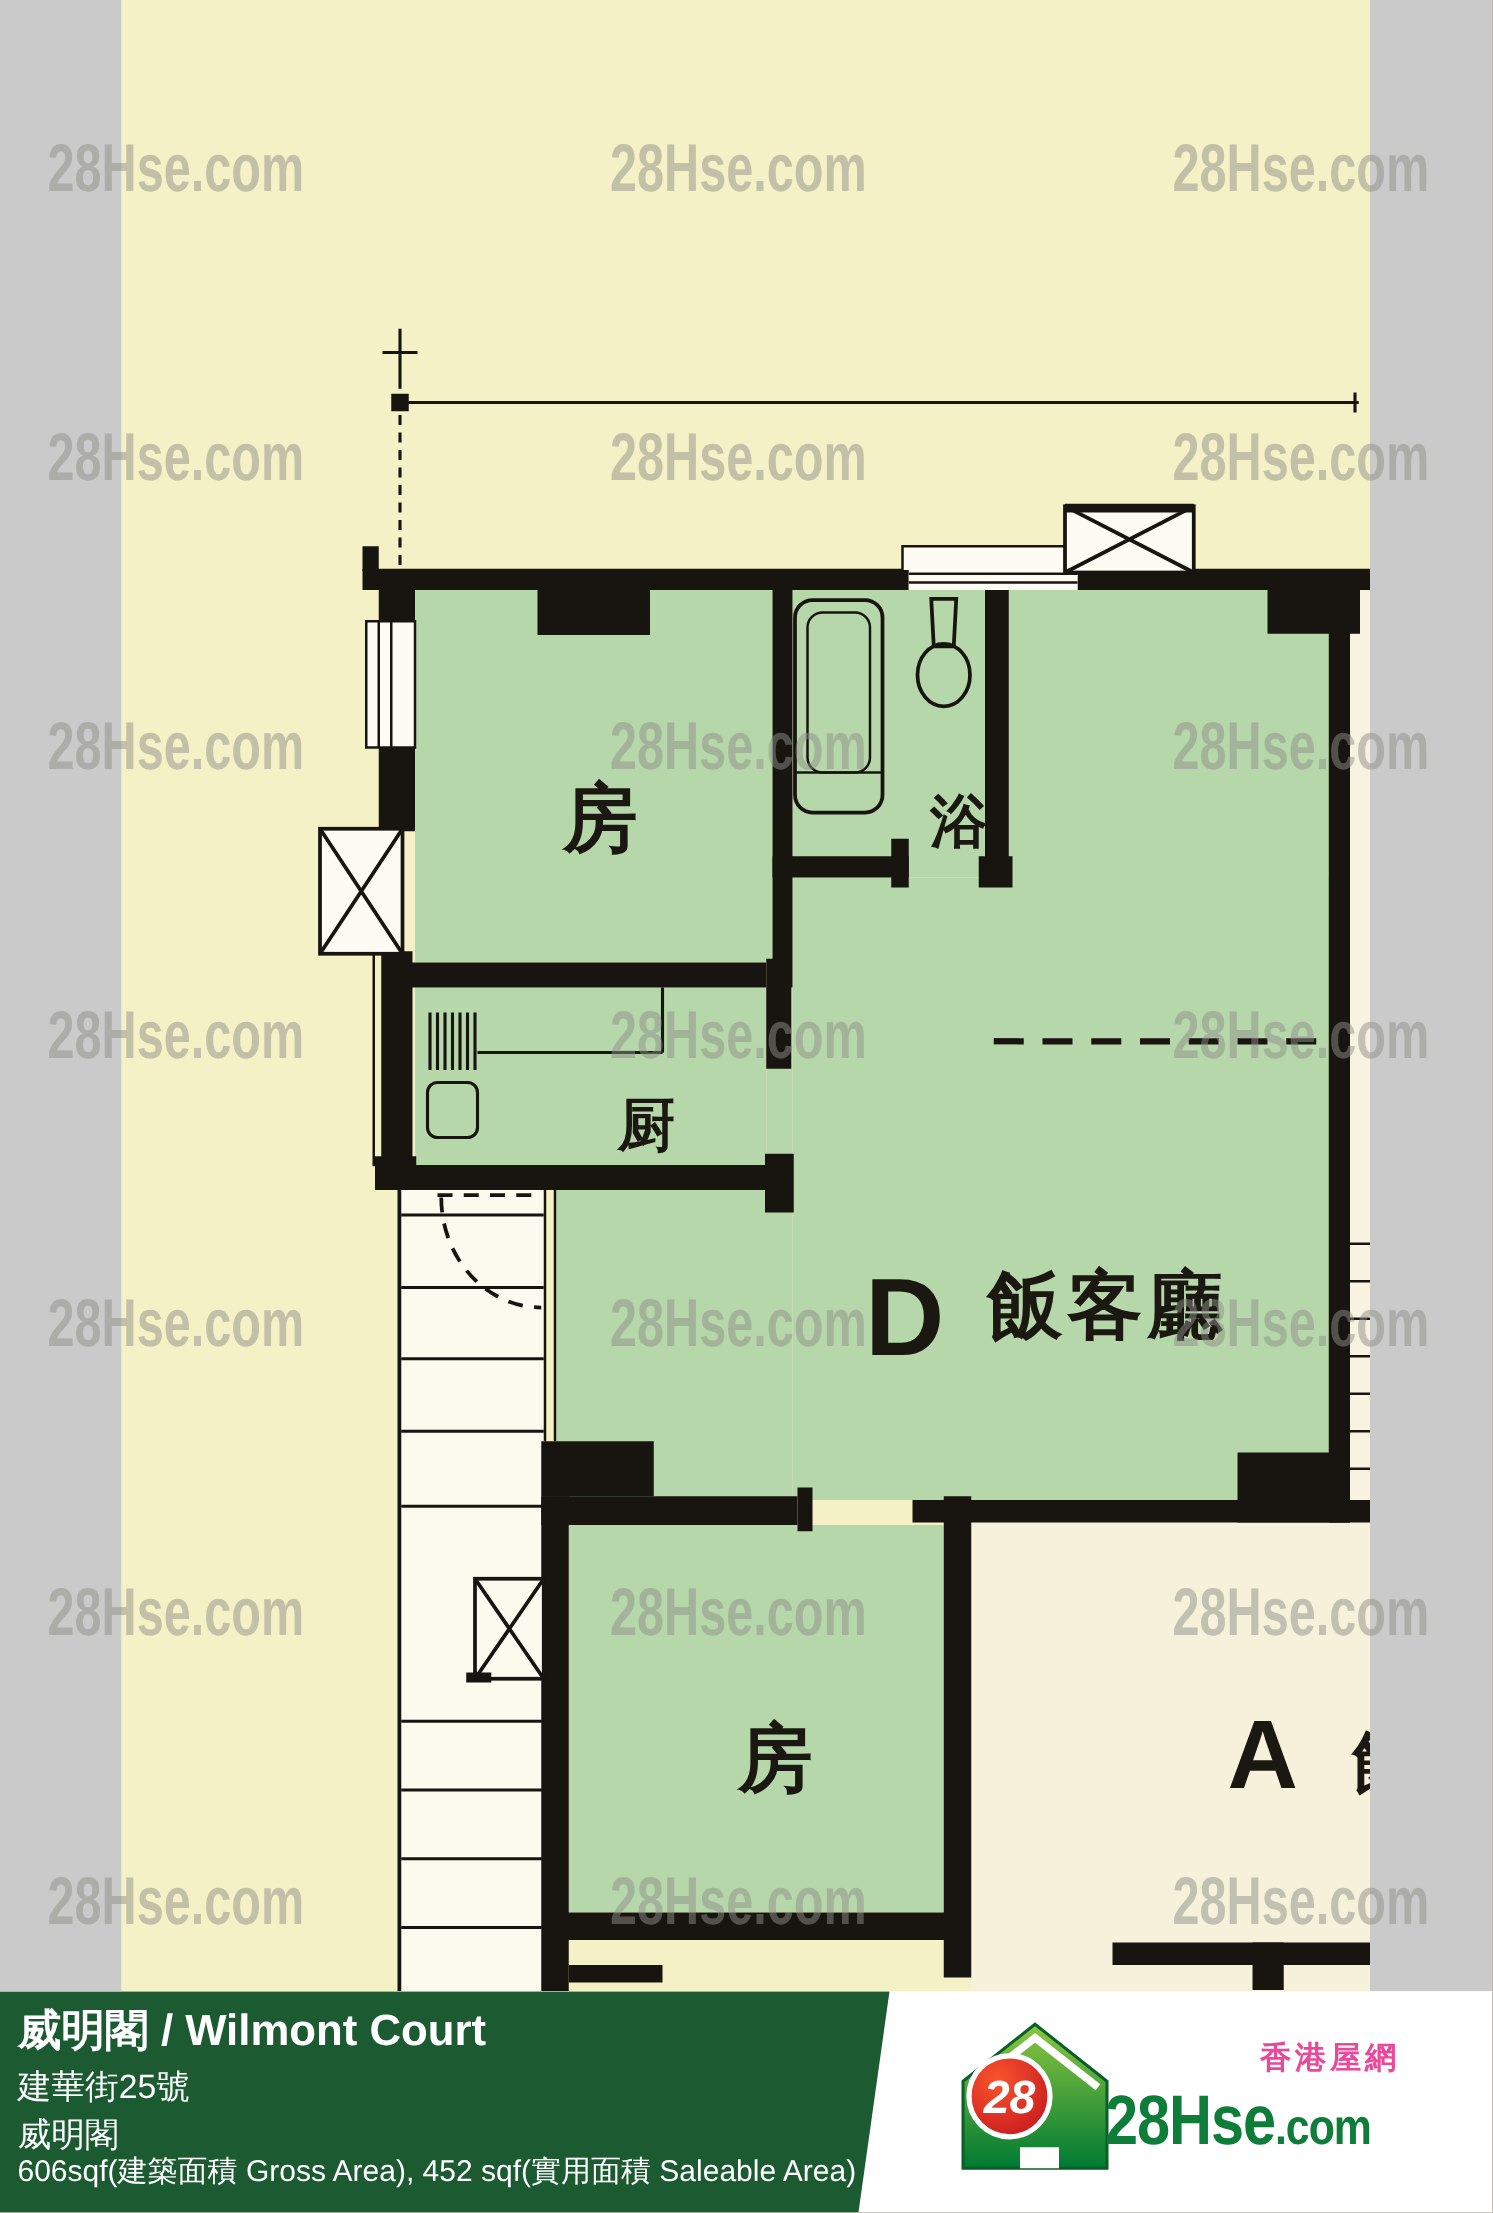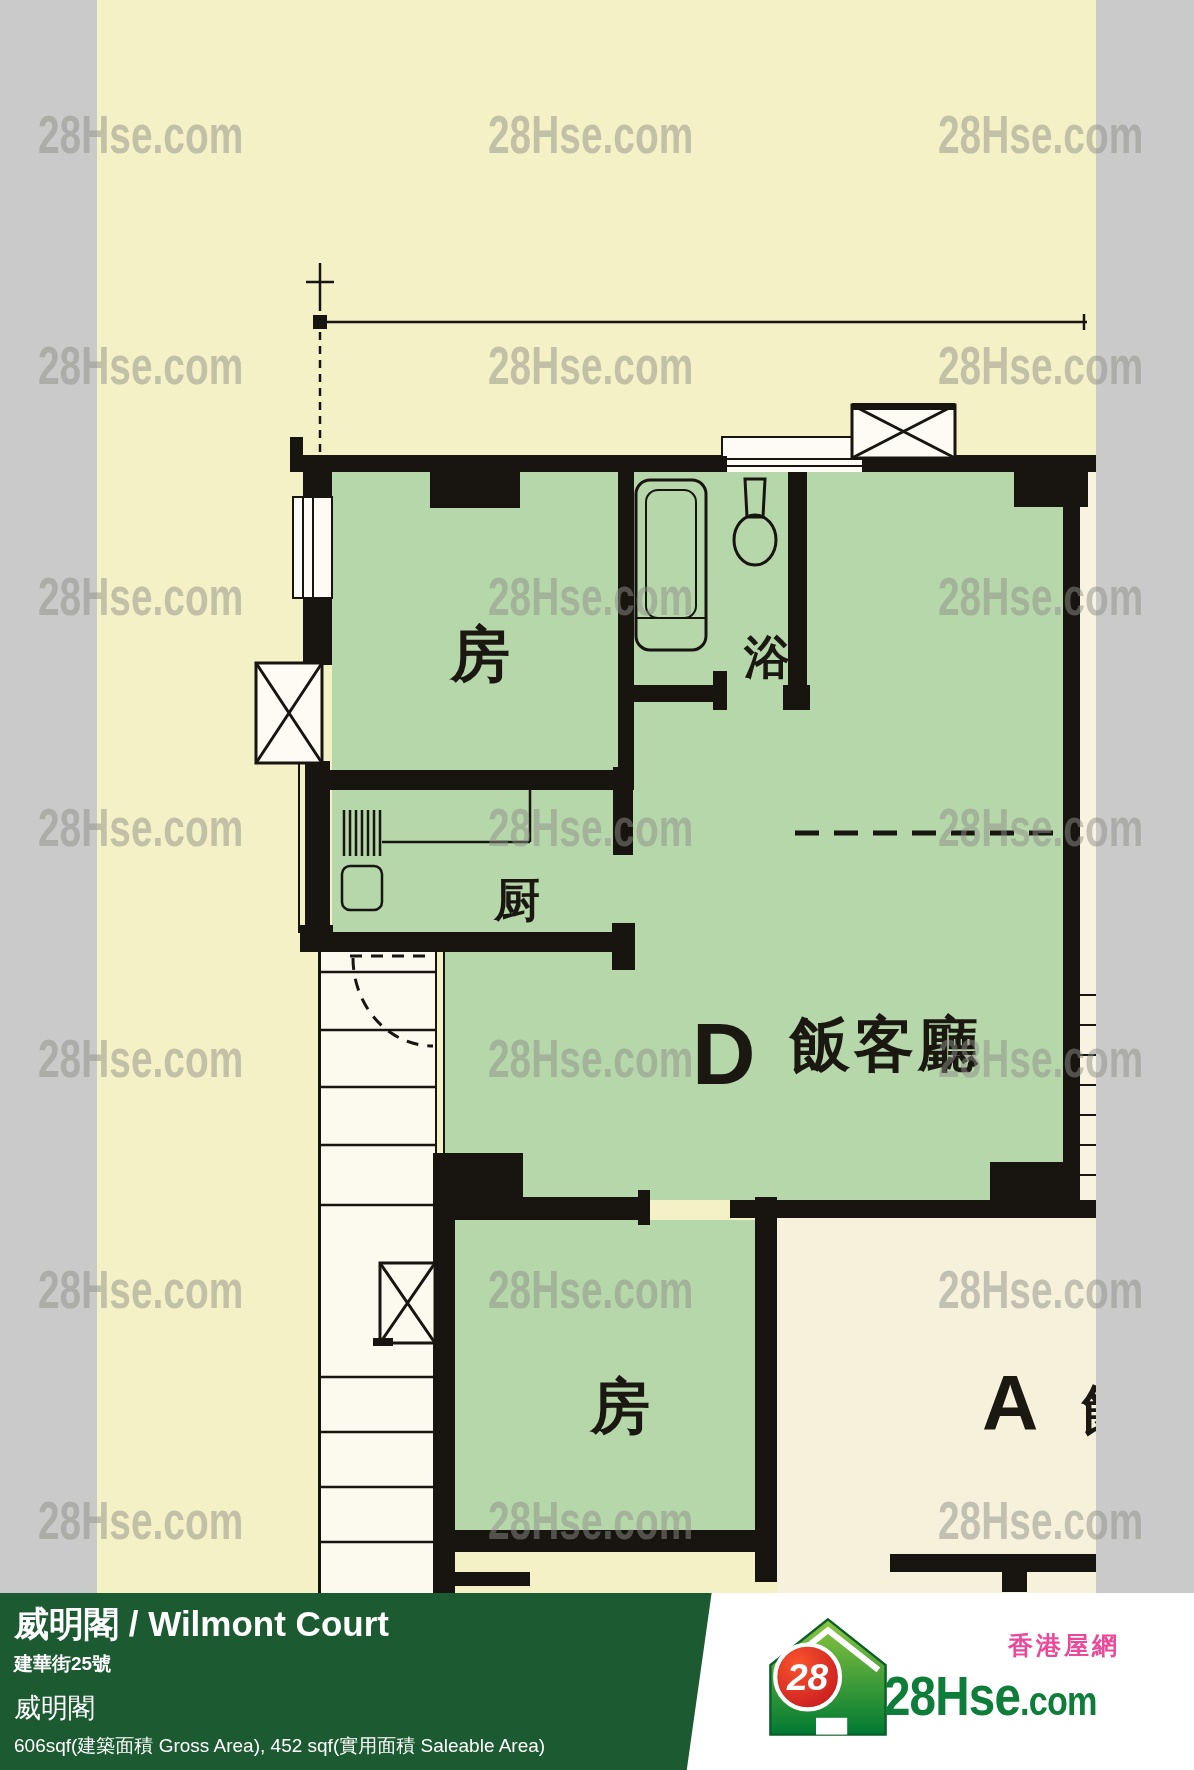--- a/index.html
+++ b/index.html
@@ -5,23 +5,23 @@
   html,body{margin:0;padding:0;background:#888;}
   .screen{position:relative;width:1194px;height:1770px;margin:0 auto;background:#f5f1c6;
           font-family:"Liberation Sans","DejaVu Sans",sans-serif;overflow:hidden;}
   .plan-svg{position:absolute;left:0;top:0;}
   
   .footer{position:absolute;left:0;top:1593px;width:1194px;height:204px;background:#ffffff;}
   .footer-green{position:absolute;left:0;top:0;width:100%;height:100%;background:#1c5a31;
                 clip-path:polygon(0 0,59.6% 0,57.2% 100%,0 100%);}
   .footer-text{position:absolute;left:14px;top:0;width:660px;color:#ffffff;}
   .f-title{position:absolute;left:0;top:8px;font-size:35px;font-weight:bold;white-space:nowrap;}
-  .f-address{position:absolute;left:0;top:58px;font-size:19px;font-weight:bold;white-space:nowrap;}
+  .f-address{position:absolute;left:0;top:58px;font-size:27px;font-weight:normal;white-space:nowrap;}
   .f-estate{position:absolute;left:0;top:97px;font-size:27px;white-space:nowrap;}
-  .f-area{position:absolute;left:0;top:140px;font-size:19px;white-space:nowrap;}
+  .f-area{position:absolute;left:0;top:128px;font-size:24px;white-space:nowrap;}
   .logo-tagline{position:absolute;left:1008px;top:36px;font-size:25px;letter-spacing:3px;
                 color:#ec4899;font-weight:bold;}
   .logo-house{position:absolute;left:766px;top:24px;width:124px;height:120px;}
   .brand{position:absolute;left:884px;top:70px;font-size:56px;font-weight:bold;color:#0e7d39;
          transform:scaleX(0.85);transform-origin:left;white-space:nowrap;letter-spacing:-1px;}
   .brand .suffix{font-size:0.72em;}
 </style>
 </head>
 <body>
 

